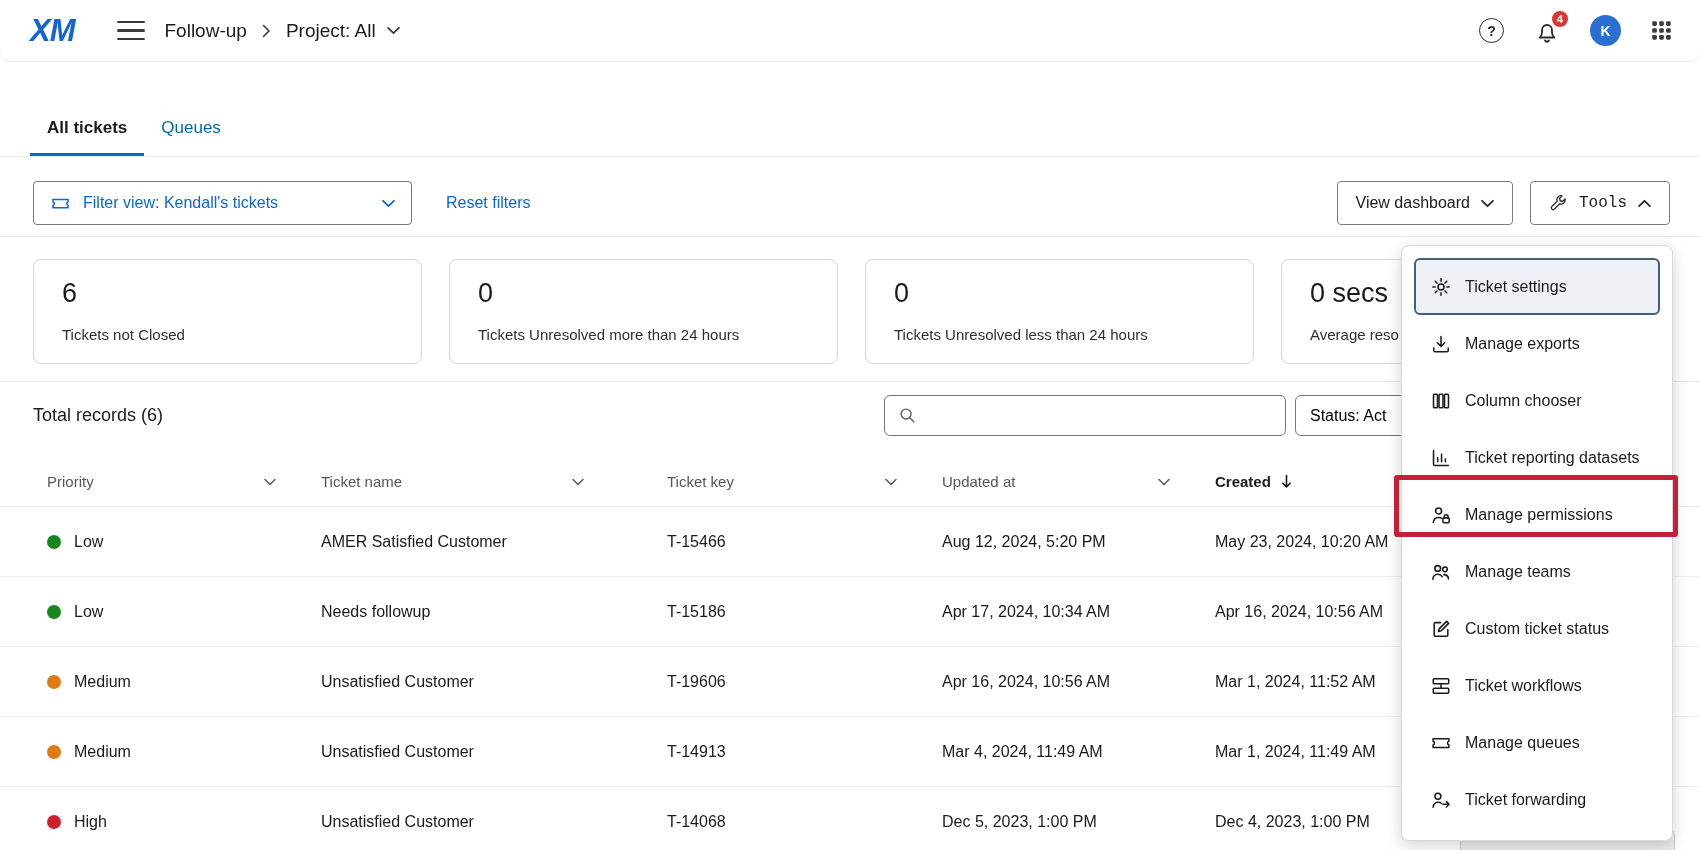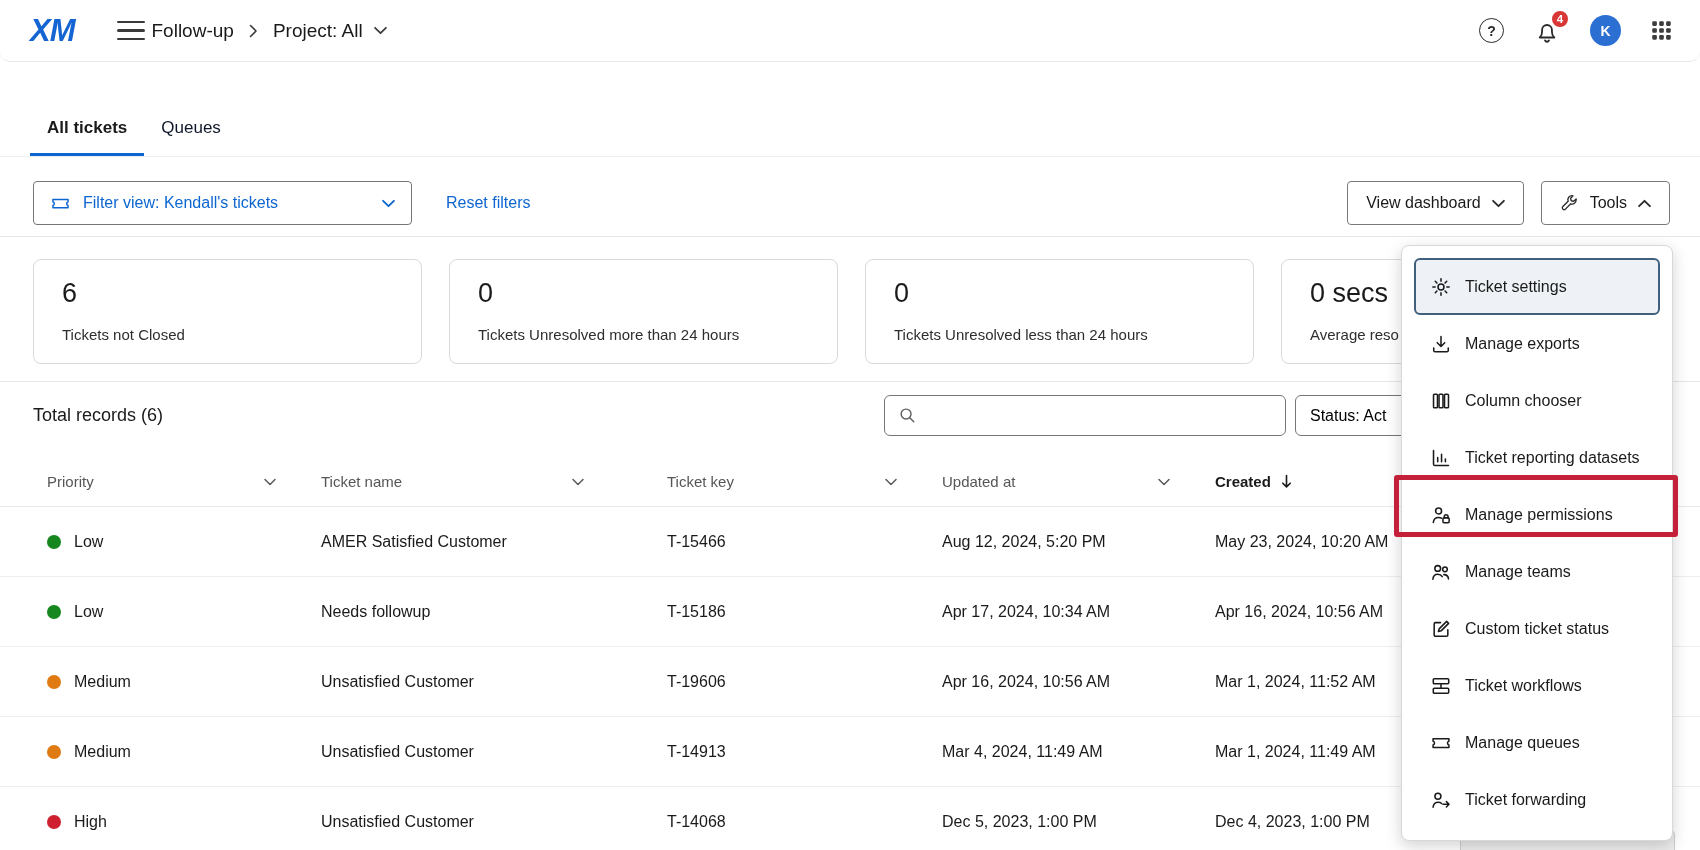--- a/index.html
+++ b/index.html
@@ -11,54 +11,54 @@
 
   
   .topbar { height:62px; display:flex; align-items:center; justify-content:space-between;
     padding:0 28px 0 30px; border-bottom:1px solid #e8e8e8; background:#fff;border-radius:10px; }
   .topbar-left { display:flex; align-items:center; }
   .logo { font-size:31px; font-weight:800; font-style:italic; color:#1464d2;
     letter-spacing:-1px; cursor:pointer; }
   .hamburger { margin-left:42px; width:28px; display:flex; flex-direction:column; gap:6px;
     background:none; border:none; cursor:pointer; padding:2px 0; }
   .hamburger span { height:2.5px; background:#3a3a3a; border-radius:2px; }
-  .breadcrumb { display:flex; align-items:center; margin-left:7px; font-size:19px; }
+  .breadcrumb { display:flex; align-items:center; margin-left:20px; font-size:19px; }
   .crumb { cursor:pointer; }
   .sep { margin:0 15px; }
   .project { display:flex; align-items:center; gap:11px; cursor:pointer; }
   .topbar-right { display:flex; align-items:center; gap:30px; }
   .iconbtn { background:none; border:none; cursor:pointer; display:flex; align-items:center;
     position:relative; color:#2a2a2a; }
   .help { width:25px; height:25px; border-radius:50%; border:1.9px solid #2a2a2a;
     display:flex; align-items:center; justify-content:center; font-size:14px; font-weight:bold; }
   .badge { position:absolute; top:-9px; right:-10px; min-width:20px; height:20px; padding:0 4px;
     border-radius:10px; background:#d93636; color:#fff; font-size:11.5px; font-weight:bold;
     display:flex; align-items:center; justify-content:center; border:2px solid #fff; }
   .avatar { width:31px; height:31px; border-radius:50%; background:#2b6fd3; color:#fff;
     font-size:14px; font-weight:bold; display:flex; align-items:center; justify-content:center; }
 
   
   .tabs { display:flex; margin-top:41px; padding-left:30px; height:54px;
     border-bottom:1px solid #ededed; }
-  .tab { padding:0 17px; font-size:17px; display:flex; align-items:center; color:#0f172a;
+  .tab { padding:0 17px; font-size:17px; display:flex; align-items:center; color:#0369a1;
     cursor:pointer; border-bottom:3px solid transparent; }
   .tab.active { color:#1a1a1a; font-weight:bold; border-bottom-color:#0d66d0; }
 
   
   .filter-bar { display:flex; align-items:center; margin-top:24px; padding:0 30px 0 33px; }
   .filter-view { width:379px; height:44px; border:1px solid #767676; border-radius:4px;
     background:#fff; display:flex; align-items:center; padding:0 16px; cursor:pointer;
     font-size:16px; color:#0d66d0; }
   .filter-view .label { margin-left:12px; flex:1; text-align:left; }
   .reset { margin-left:34px; color:#0d66d0; font-size:16px; text-decoration:none; cursor:pointer; }
   .fb-spacer { flex:1; }
   .btn { height:44px; border:1px solid #7a7a7a; border-radius:4px; background:#fff;
     display:flex; align-items:center; gap:11px; padding:0 18px; font-size:16px;
     color:#1a1a1a; cursor:pointer; }
-  .btn + .btn { margin-left:17px; }
+  .btn + .btn { margin-left:17px;font-family:Liberation Mono, monospace; }
 
   .divider  { border-top:1px solid #e6e6e6; margin-top:11px; }
   .divider2 { border-top:1px solid #e6e6e6; margin-top:17px; }
 
   
   .stats { display:flex; gap:27px; padding:22px 30px 0 33px; }
   .stat-card { width:389px; height:105px; border:1px solid #d9d9d9; border-radius:8px;
     padding:18px 28px; background:#fff; }
   .stat-value { font-size:27px; }
   .stat-label { font-size:15px; margin-top:17px; color:#2e2e2e; white-space:nowrap; overflow:hidden; }

